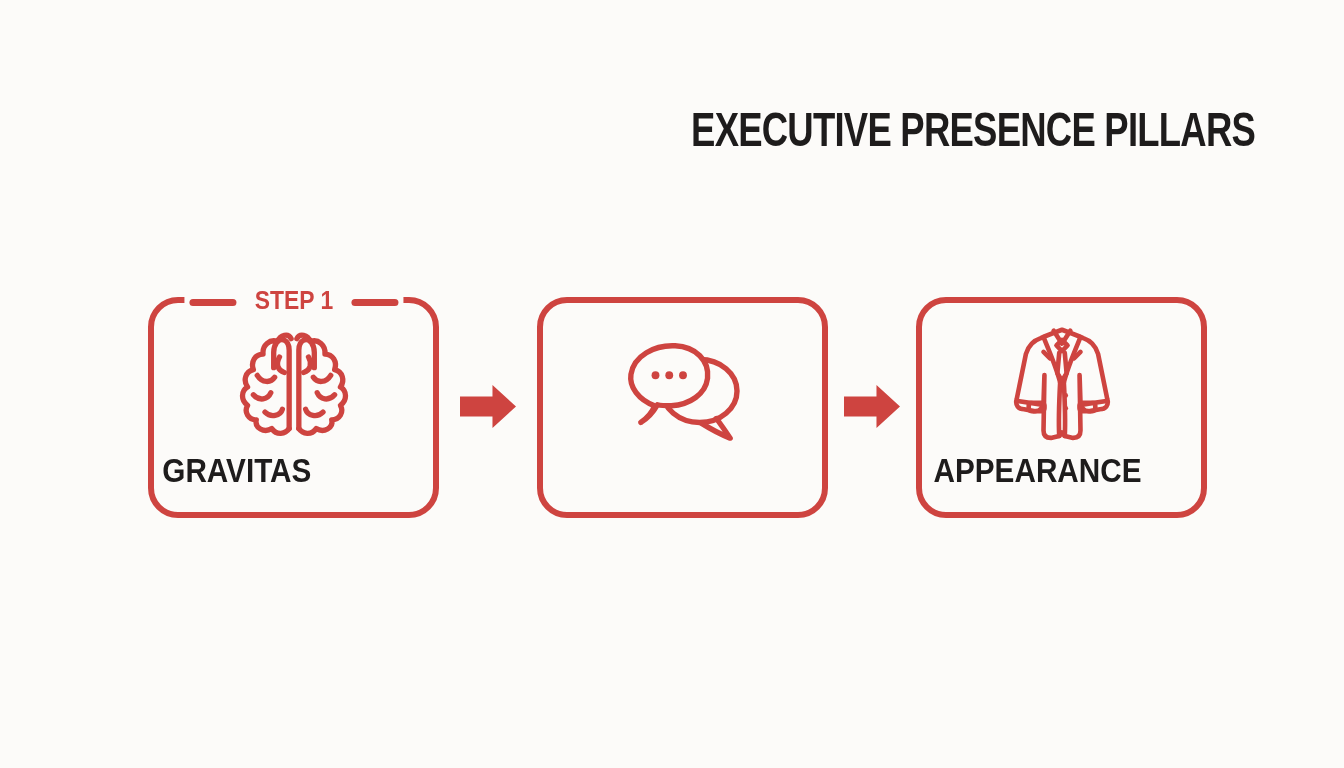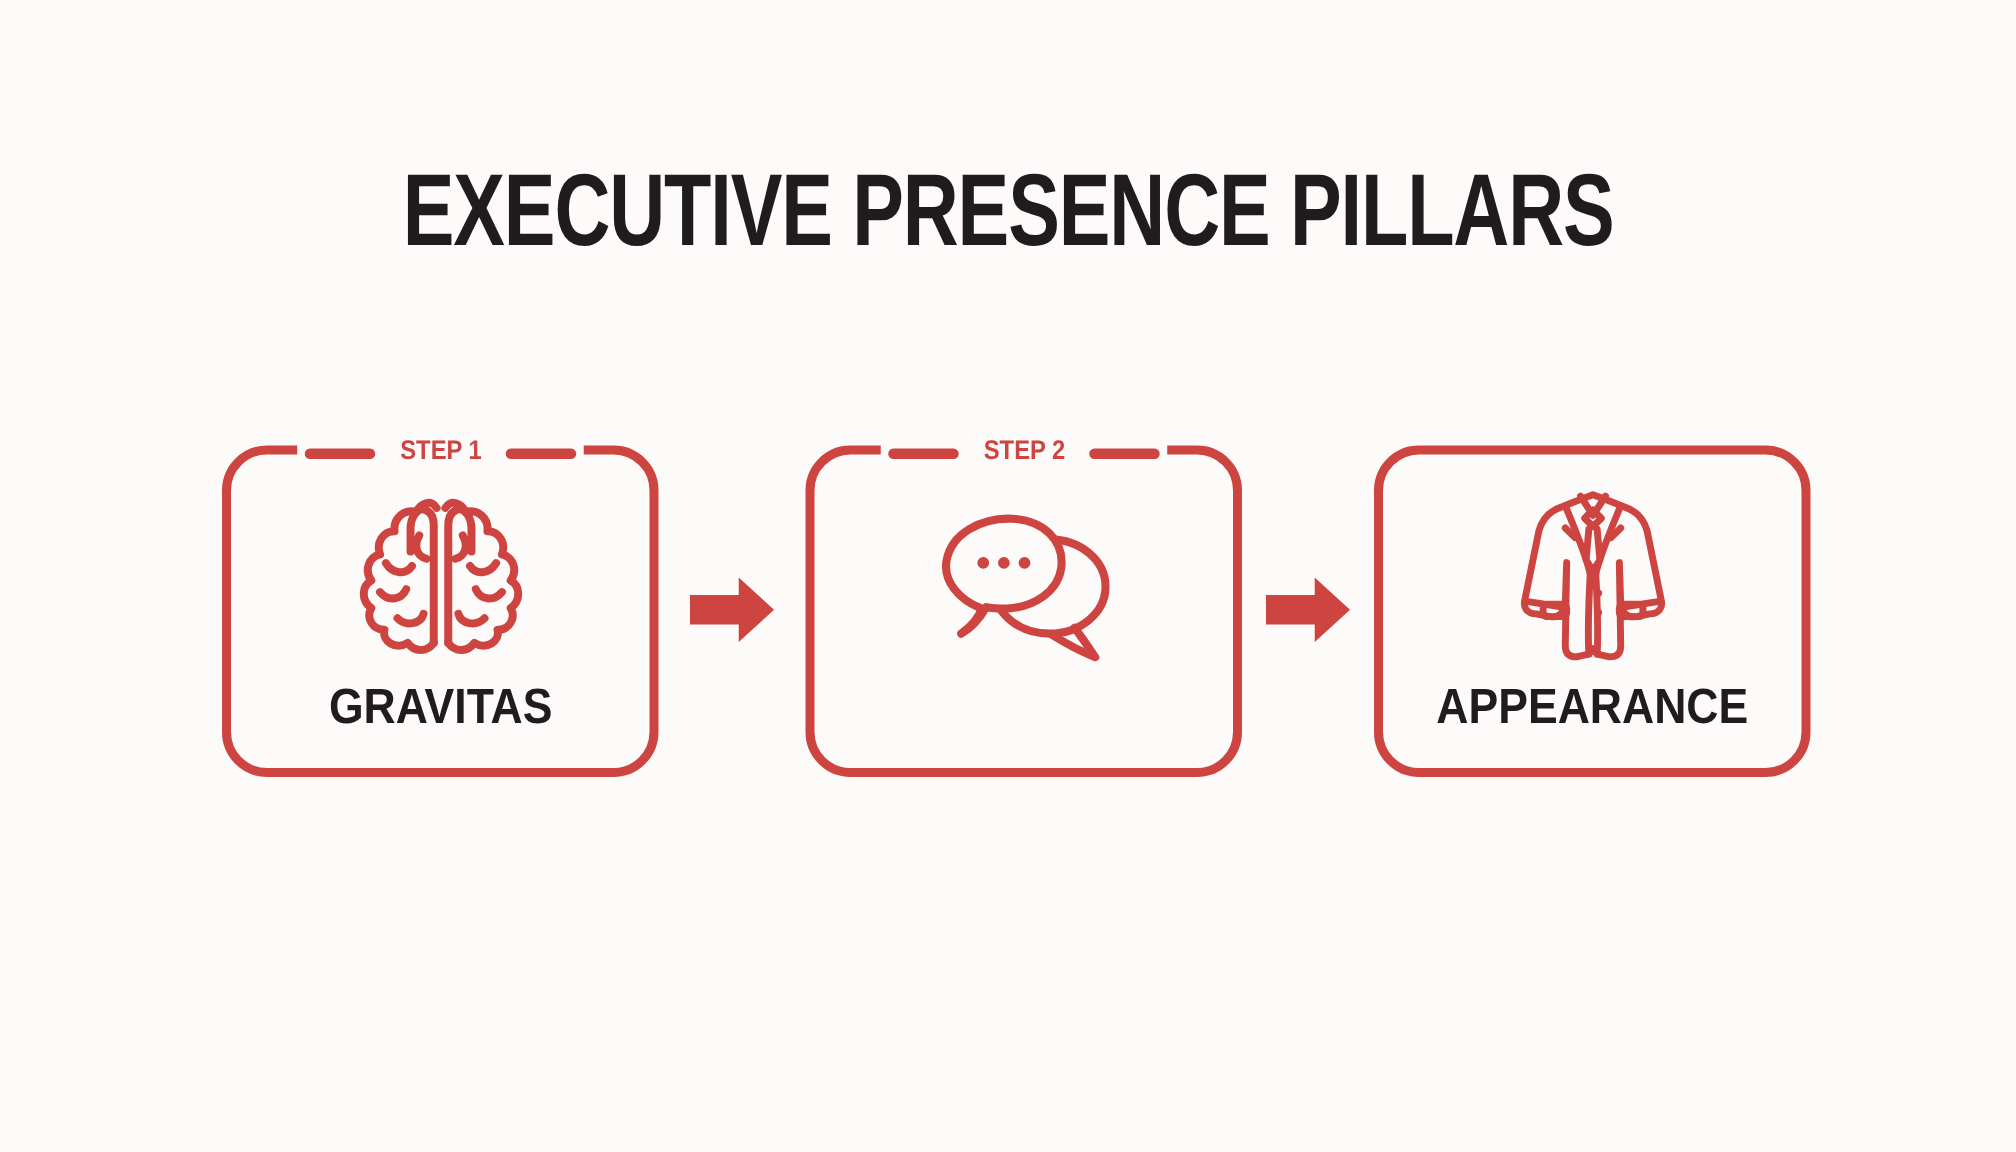--- a/index.html
+++ b/index.html
@@ -6,46 +6,46 @@
     --accent:#CE4440;
     --ink:#1E1C1C;
     --bg:#FCFBF9;
   }
   *{margin:0;padding:0;box-sizing:border-box;}
   html,body{width:1344px;height:768px;overflow:hidden;}
   body{background:var(--bg);font-family:"Liberation Sans",sans-serif;}
   .canvas{position:relative;width:1344px;height:768px;background:var(--bg);}
 
   
-  .title{position:absolute;top:106px;left:0;width:100%;text-align:center;
-         color:var(--ink);font-weight:bold;font-size:68px;line-height:1;white-space:nowrap;}
+  .title{position:absolute;top:106px;left:0;width:100%;text-align:right;
+         color:var(--ink);font-weight:bold;font-size:48px;line-height:1;white-space:nowrap;}
   .cond-t{display:inline-block;transform:scaleX(0.76);transform-origin:50% 50%;letter-spacing:-1px;}
 
   
   .row{position:absolute;top:297px;left:148px;display:flex;align-items:flex-start;}
 
   .pillar{position:relative;width:291px;height:221px;
           border:6px solid var(--accent);border-radius:30px;background:var(--bg);}
 
   
   .step-tab{position:absolute;top:-19px;left:50%;transform:translateX(-50%);
             display:flex;align-items:center;gap:13px;height:32px;
             background:var(--bg);padding:0 5px;white-space:nowrap;}
   .dash{display:inline-block;width:47px;height:7px;border-radius:3.5px;
         background:var(--accent);margin-top:5px;flex:0 0 auto;}
-  .step-text{color:var(--accent);font-weight:bold;font-size:18px;line-height:1;}
+  .step-text{color:var(--accent);font-weight:bold;font-size:26px;line-height:1;}
   .cond-s{display:inline-block;transform:scaleX(0.88);transform-origin:50% 50%;}
 
   
   .icon-wrap{position:absolute;top:22px;left:0;right:0;height:124px;
              display:flex;align-items:center;justify-content:center;color:var(--accent);}
   .icon-wrap svg{display:block;}
 
   
-  .pillar-label{position:absolute;bottom:25px;left:0;width:100%;text-align:center;
+  .pillar-label{position:absolute;bottom:25px;left:0;width:100%;
                 color:var(--ink);font-weight:bold;font-size:33px;line-height:1;white-space:nowrap;}
   .cond-l{display:inline-block;transform:scaleX(0.9);transform-origin:50% 50%;}
 
   
   .gap{position:relative;height:221px;flex:0 0 auto;}
   .gap-1{width:98px;}
   .gap-2{width:88px;}
   .arrow{position:absolute;top:88px;left:50%;transform:translateX(-50%);
          width:56px;height:43px;background:var(--accent);
          clip-path:polygon(0 27%,58% 27%,58% 0,100% 50%,58% 100%,58% 73%,0 73%);}
@@ -90,25 +90,20 @@
       <div class="pillar-label">
         <span class="cond-l">GRAVITAS</span>
       </div>
     </div>
 
     <div class="gap gap-1">
       <div class="arrow"></div>
     </div>
 
     <div class="pillar">
-      <div class="step-tab">
-        <span class="dash"></span>
-        <span class="step-text"><span class="cond-s">STEP 2</span></span>
-        <span class="dash"></span>
-      </div>
       <div class="icon-wrap">
         <svg width="126" height="110" viewBox="0 0 126 112" fill="none" stroke="currentColor" stroke-width="5.5" stroke-linecap="round" stroke-linejoin="round" style="margin-top:8px;">
           <ellipse cx="80" cy="56" rx="38" ry="32"></ellipse>
           <path d="M97,84 C103,92 107,98 111,104 C101,100 90,94 82,89"></path>
           <path d="M20,88 C27,83 32,77 34,71 C18,65 8,52 10,39 C13,20 34,9 55,10 C76,11 90,25 88,43 C86,59 70,70 51,71 C46,71 41,71 37,70 C33,77 27,84 20,88 Z" fill="#FCFBF9"></path>
           <circle cx="35" cy="40" r="4" fill="currentColor" stroke="none"></circle>
           <circle cx="49" cy="40" r="4" fill="currentColor" stroke="none"></circle>
           <circle cx="63" cy="40" r="4" fill="currentColor" stroke="none"></circle>
         </svg>
       </div>

